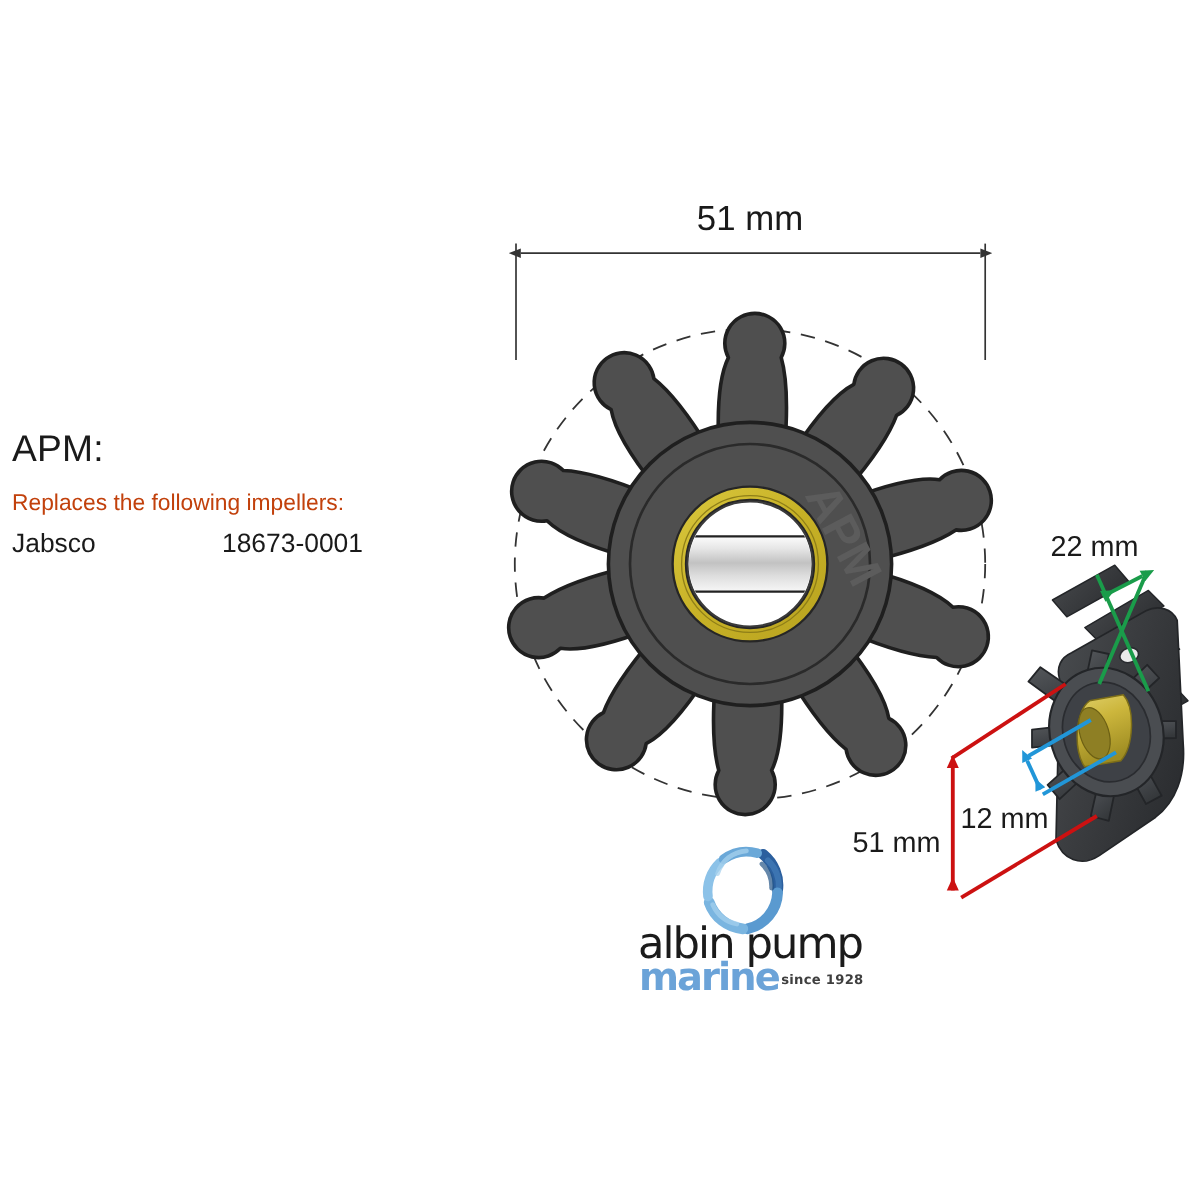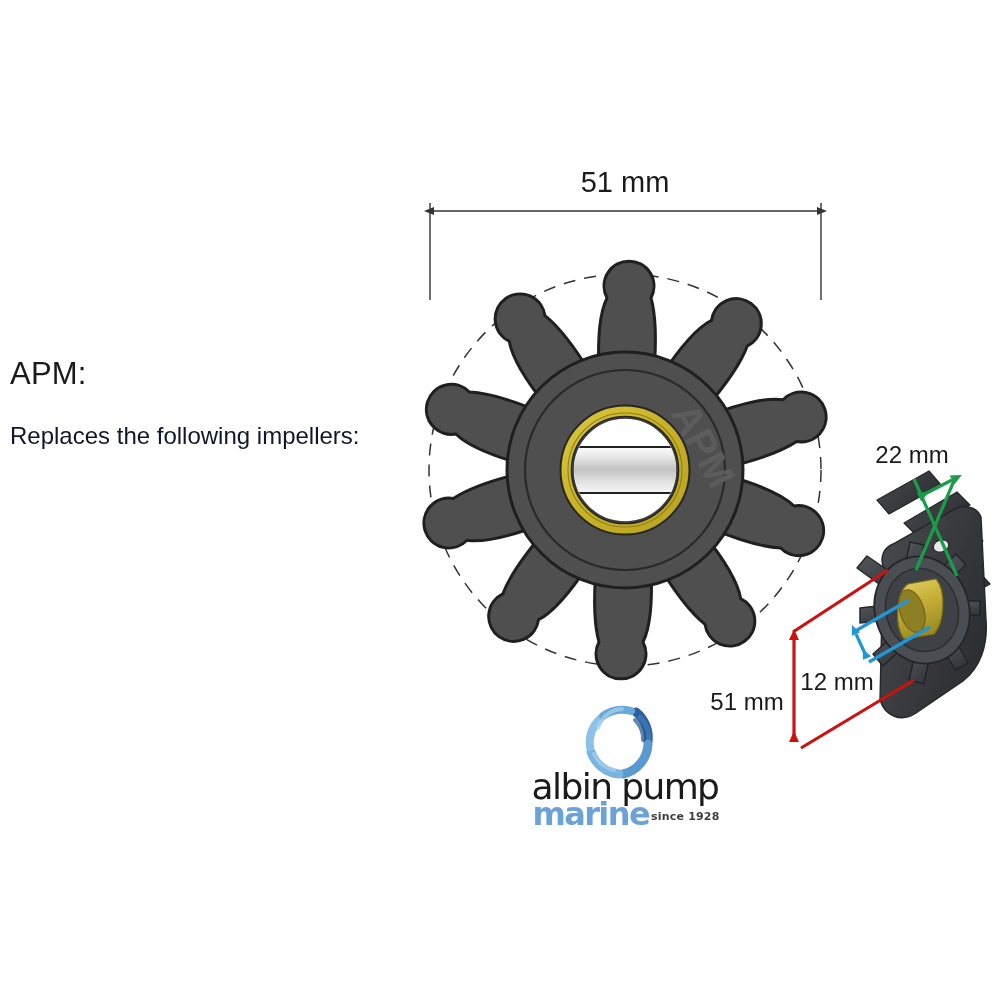--- a/index.html
+++ b/index.html
@@ -26,27 +26,27 @@
     left: 10px;
     top: 356px;
     width: 400px;
   }
   .apm-line {
     display: flex;
     align-items: baseline;
     font-size: 31px;
     color: #1a1a1a;
     letter-spacing: .2px;
-    margin-bottom: 30px;
+    margin-bottom: 17px;
   }
   .apm-label { width: 128px; }
   .apm-value { }
   .replaces-line {
-    font-size: 24px;
-    color: #0f172a;
+    font-size: 19px;
+    color: #c2410c;
     margin-bottom: 9px;
   }
   .brand-row {
     display: flex;
     font-size: 22px;
     color: #1a1a1a;
   }
   .brand-name { width: 175px; }
   .brand-code { }
 
@@ -112,20 +112,24 @@
 </head>
 <body>
 
 <div id="page">
 
   <div id="spec-block">
     <div class="apm-line">
       <span class="apm-label">APM:</span>
     </div>
     <div class="replaces-line">Replaces the following impellers:</div>
+    <div class="brand-row">
+      <span class="brand-name">Jabsco</span>
+      <span class="brand-code">18673-0001</span>
+    </div>
   </div>
 
   <div id="drawing">
   <svg width="1000" height="1000" viewBox="0 0 1000 1000" xmlns="http://www.w3.org/2000/svg">
     <defs>
 
       <linearGradient id="shaftGrad" x1="0" y1="0" x2="0" y2="1">
         <stop offset="0%" stop-color="#fcfcfc"></stop>
         <stop offset="22%" stop-color="#e6e6e6"></stop>
         <stop offset="48%" stop-color="#c2c2c2"></stop>

